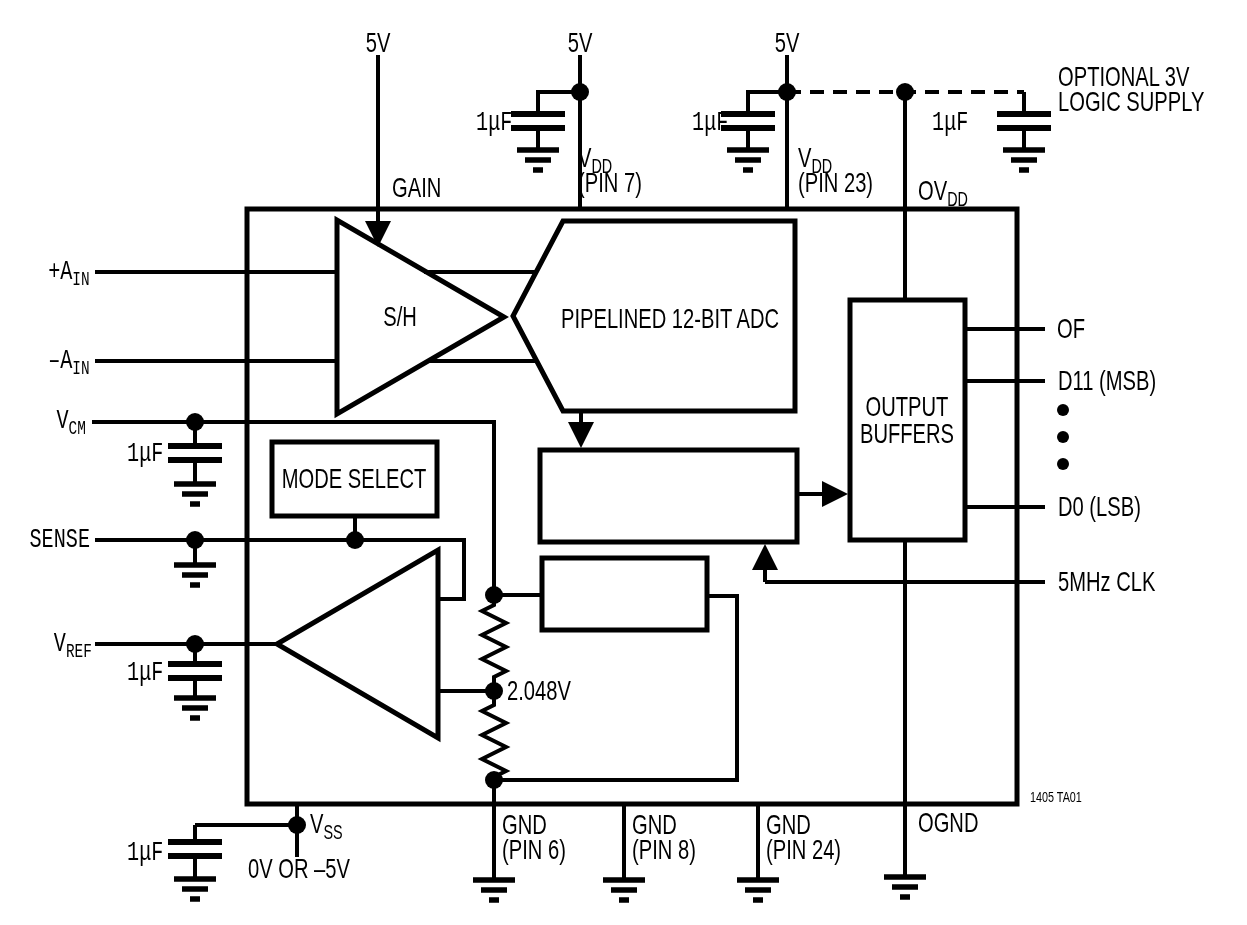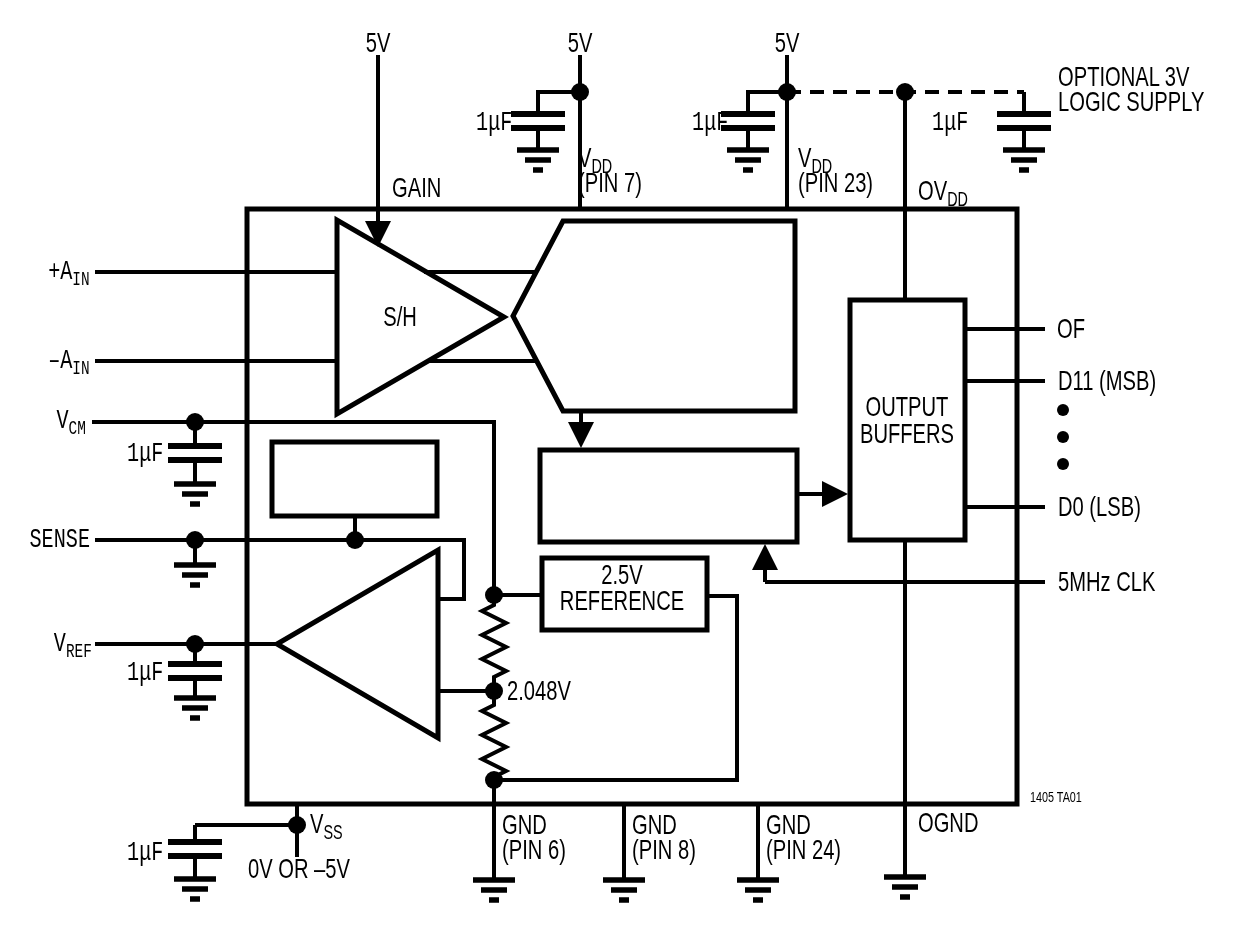--- a/index.html
+++ b/index.html
@@ -155,24 +155,23 @@
   <span class="tx"><span>V</span><sub>CM</sub></span>
 </div>
 <div class="lbl ar" style="right:1084px;top:433px"><span class="tx">1μF</span></div>
 <div class="lbl ar" style="right:1157px;top:519px"><span class="tx">SENSE</span></div>
 <div class="lbl ar" style="right:1155px;top:623px">
   <span class="tx"><span>V</span><sub>REF</sub></span>
 </div>
 <div class="lbl ar" style="right:1084px;top:652px"><span class="tx">1μF</span></div>
 
 <div class="lbl ac" style="left:400px;top:296px"><span class="tx">S/H</span></div>
-
-<div class="lbl ac l2" style="left:622px;top:555px;line-height:26px">
-  <span class="tx"><span class="ln">2.5V</span><span class="ln">REFERENCE</span></span>
-</div>
+<div class="lbl ac" style="left:670px;top:298px"><span class="tx">PIPELINED 12-BIT ADC</span></div>
+<div class="lbl ac" style="left:354px;top:458px"><span class="tx">MODE SELECT</span></div>
+
 <div class="lbl ac l2" style="left:907px;top:386px;line-height:27px">
   <span class="tx"><span class="ln">OUTPUT</span><span class="ln">BUFFERS</span></span>
 </div>
 
 <div class="lbl al" style="left:507px;top:670px"><span class="tx">2.048V</span></div>
 
 <div class="lbl al" style="left:1057px;top:308px"><span class="tx">OF</span></div>
 <div class="lbl al" style="left:1058px;top:360px"><span class="tx">D11 (MSB)</span></div>
 <div class="lbl al" style="left:1058px;top:486px"><span class="tx">D0 (LSB)</span></div>
 <div class="lbl al" style="left:1058px;top:561px"><span class="tx">5MHz CLK</span></div>

